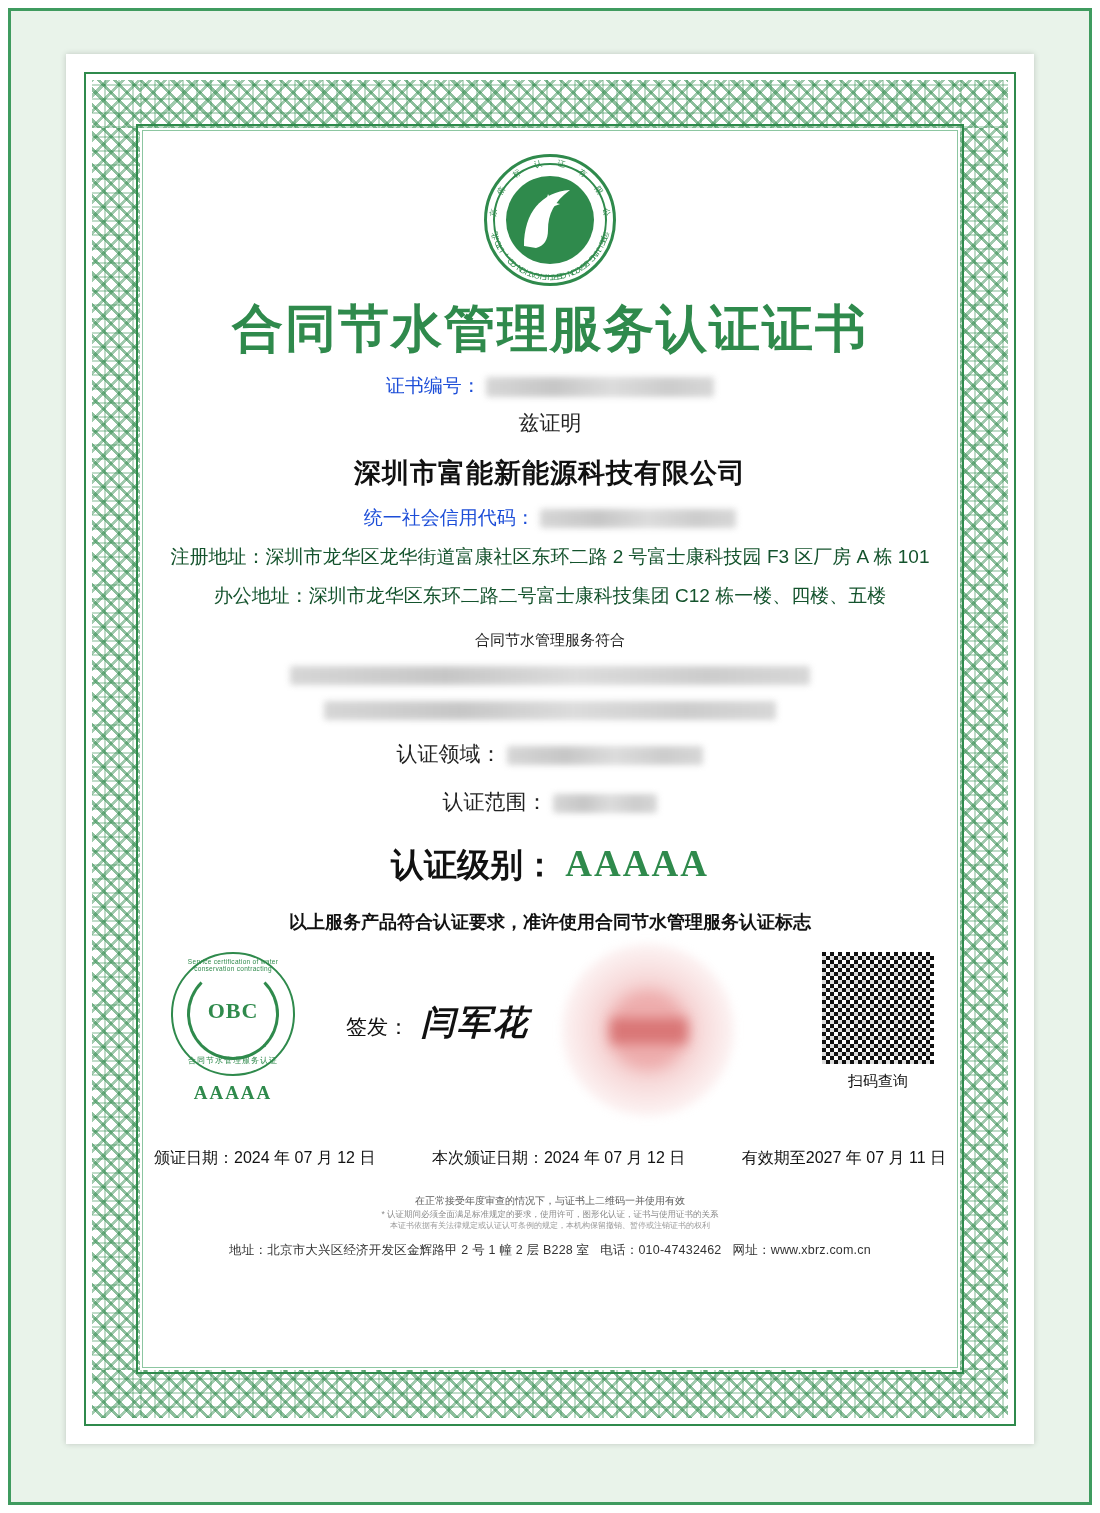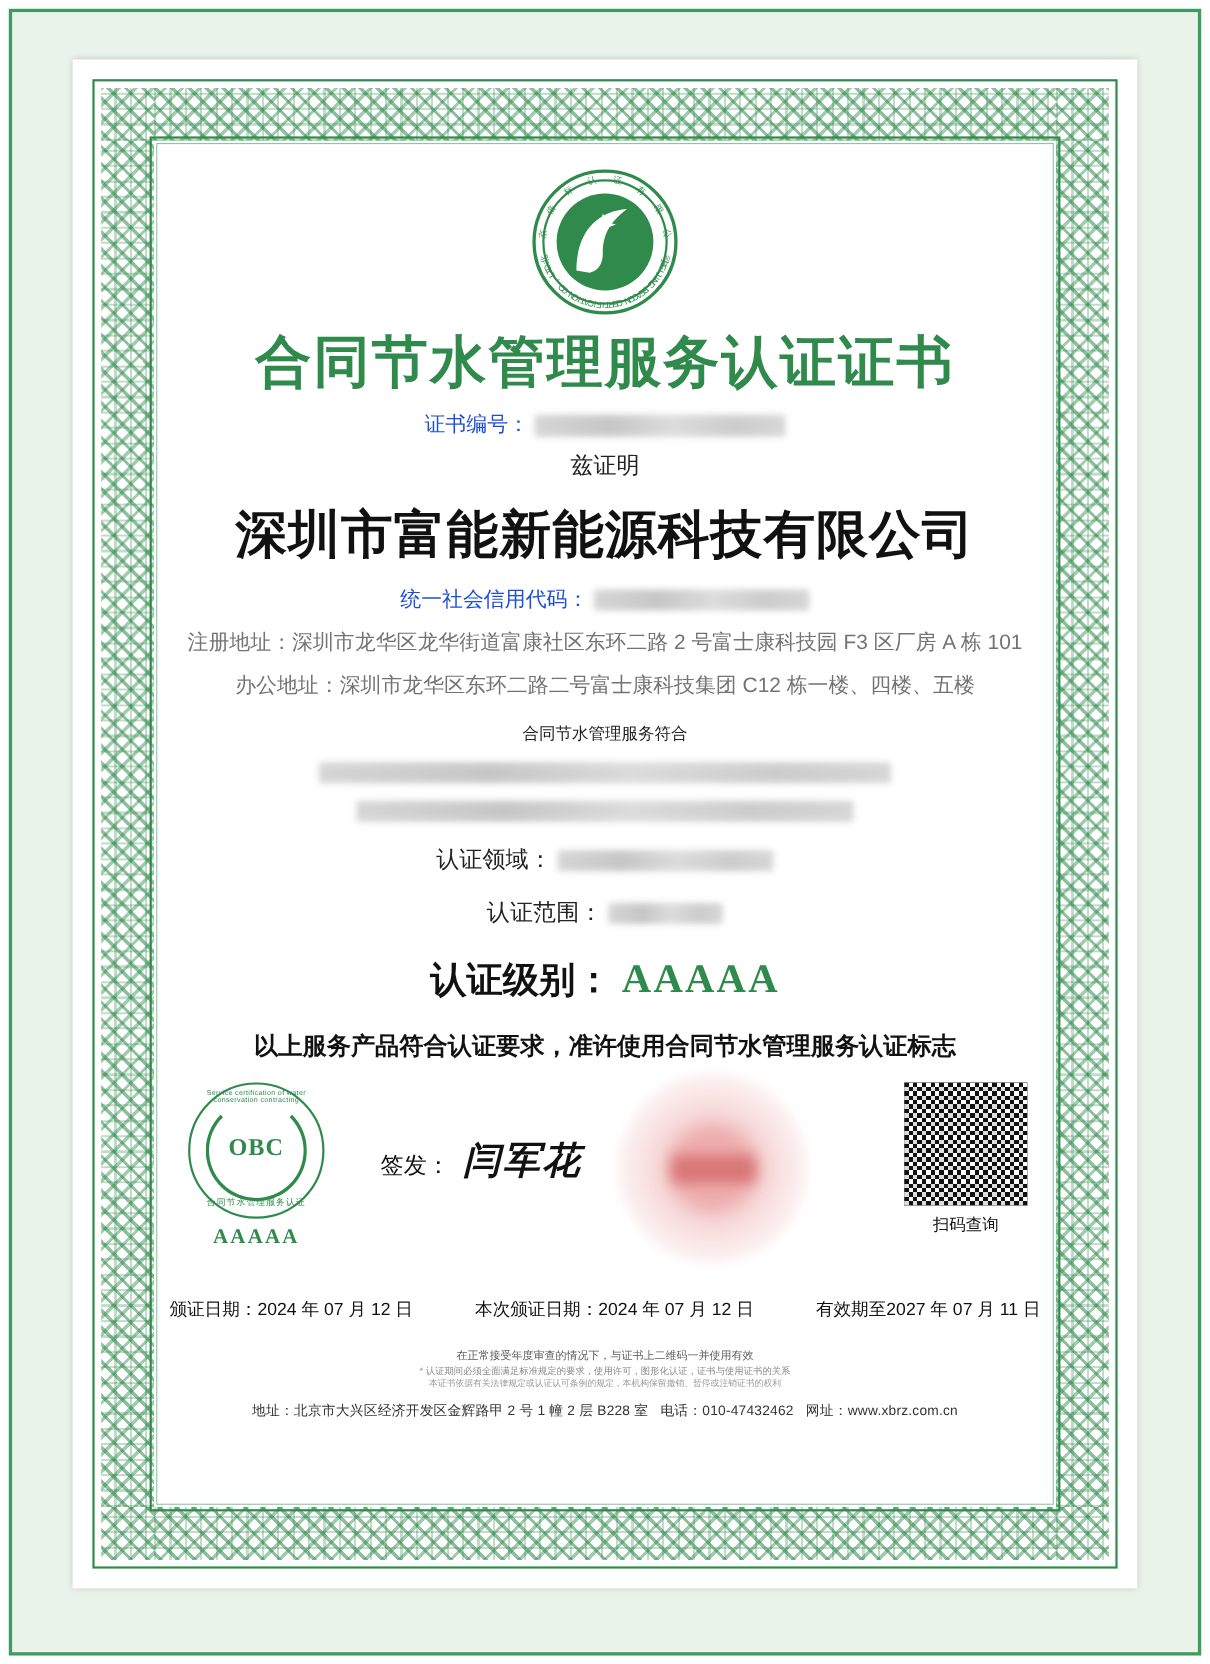--- a/index.html
+++ b/index.html
@@ -158,30 +158,30 @@
     opacity: .85;
   }
 
   .zizhengming {
     margin-top: 10px;
     font-size: 21px;
   }
 
   .company {
     margin-top: 18px;
-    font-size: 47px;
+    font-size: 27px;
     font-weight: bold;
     letter-spacing: 1px;
     color: #111;
   }
 
   .addr {
     margin-top: 13px;
     font-size: 19px;
-    color: #737373;
+    color: #14532d;
   }
 
   .conform {
     margin-top: 22px;
     font-size: 15px;
   }
 
   .std-line {
     margin-top: 16px;
     display: flex;
@@ -201,21 +201,21 @@
   }
   .level .grade {
     color: #2f8a4c;
     font-family: "Liberation Serif", serif;
     font-size: 37px;
     letter-spacing: 2px;
   }
 
   .permit {
     margin-top: 22px;
-    font-size: 22px;
+    font-size: 18px;
     font-weight: bold;
     color: #111;
   }
 
   
   .bottom {
     margin-top: 18px;
     position: relative;
     height: 180px;
   }

